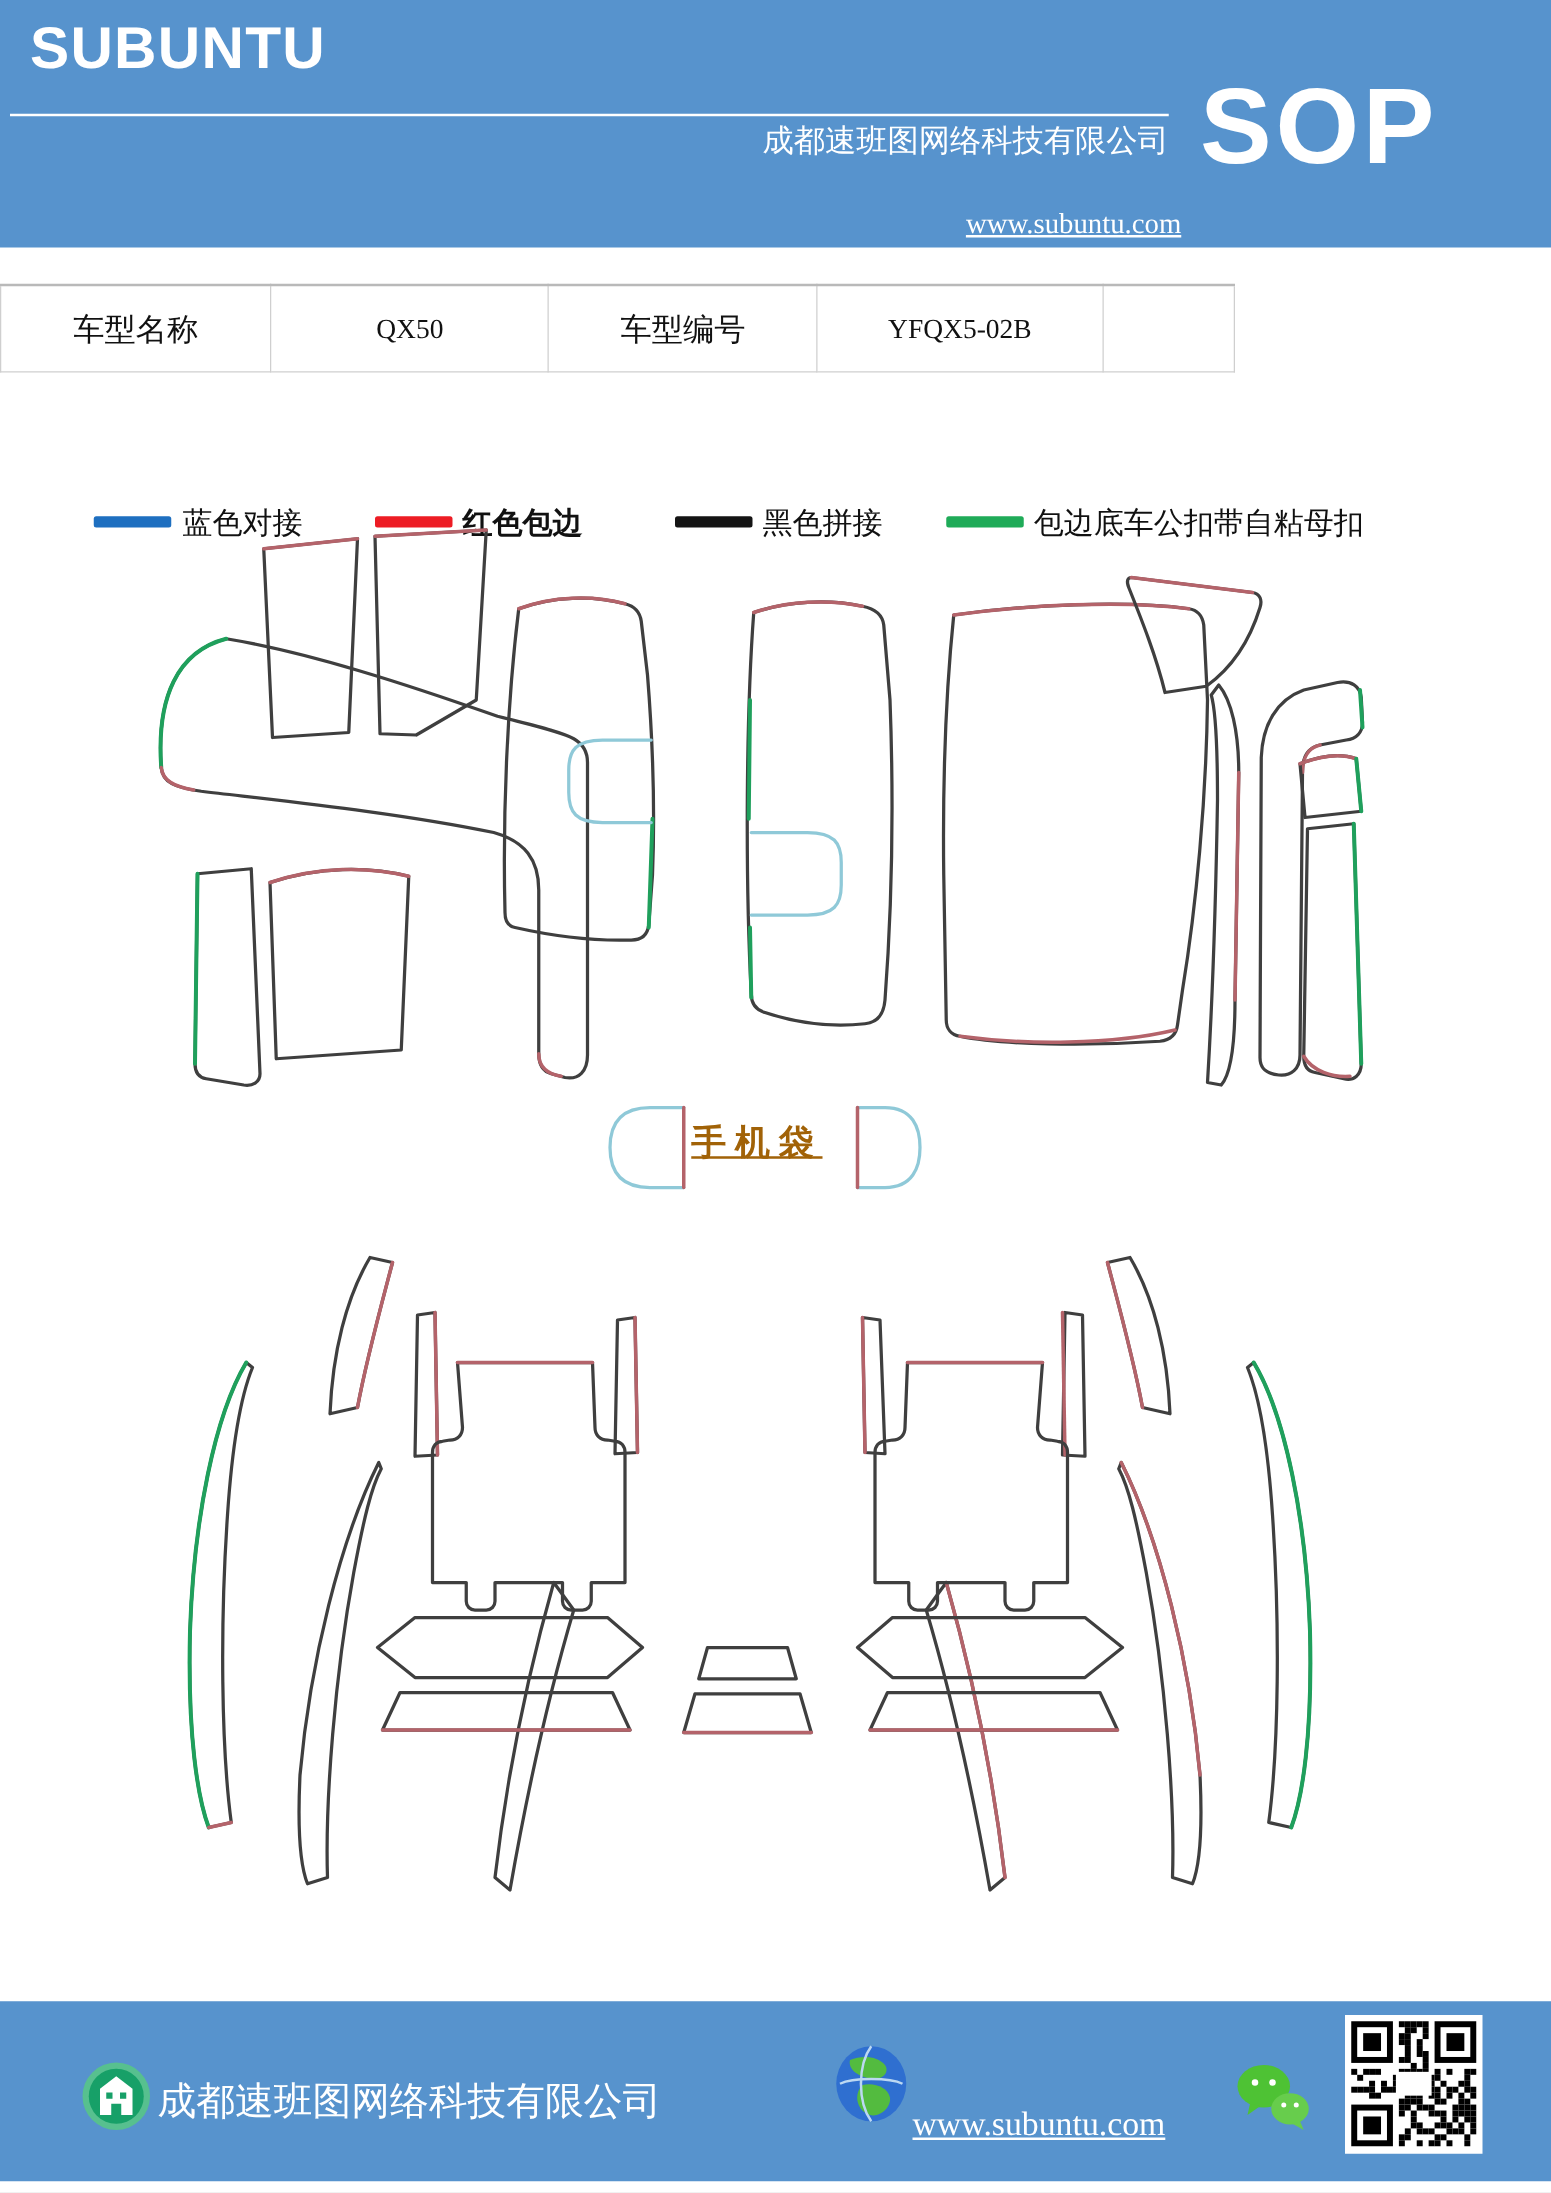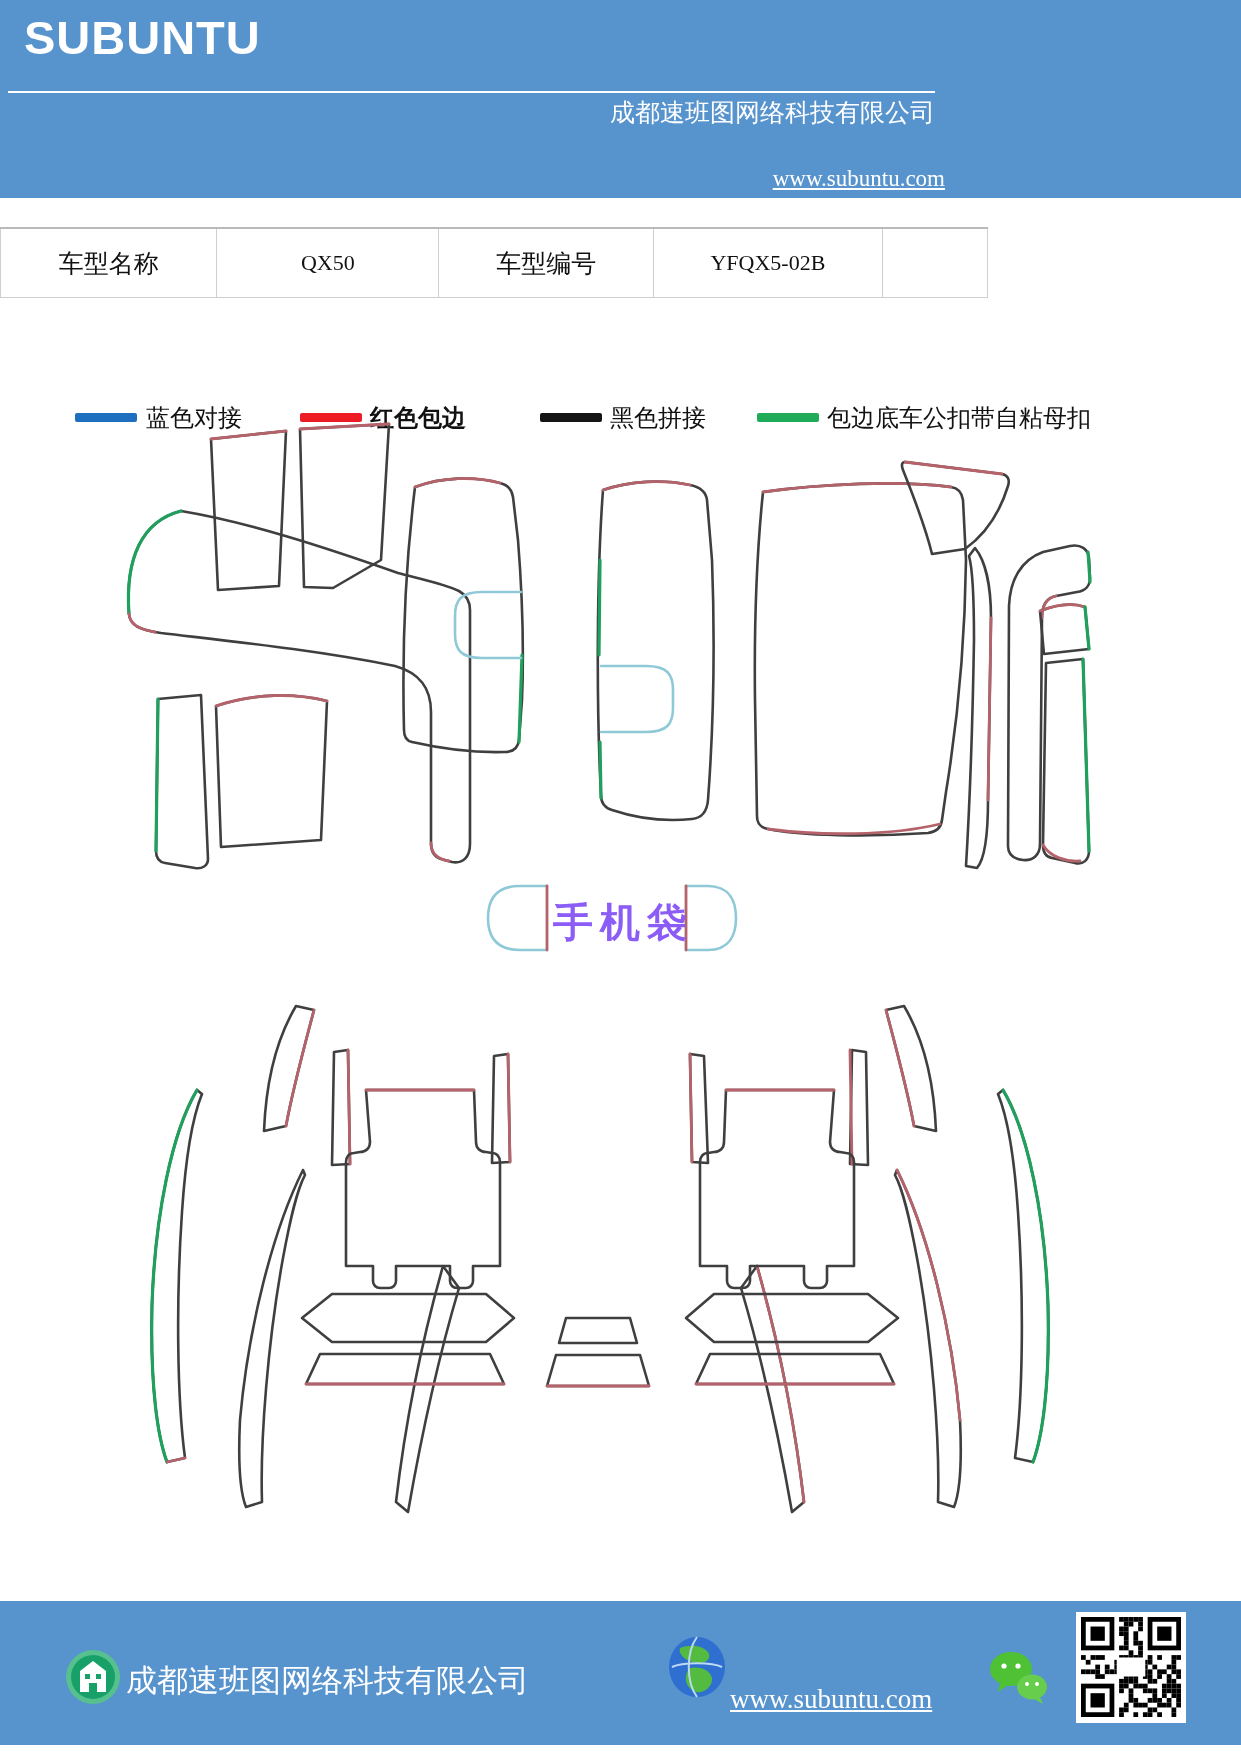--- a/index.html
+++ b/index.html
@@ -29,40 +29,41 @@
   
   .legend-swatch{position:absolute;height:9px;width:62px;border-radius:2px;}
   .legend-label{position:absolute;top:402px;font-size:24px;color:#111;
                 font-family:"Liberation Serif",serif;}
   
   .drawing{position:absolute;left:0;top:0;width:1241px;height:1754px;}
   .o{fill:none;stroke:var(--outline,#3f3f3f);stroke-width:2.6;stroke-linejoin:round;stroke-linecap:round;}
   .r{fill:none;stroke:var(--red,#b4636a);stroke-width:2.8;stroke-linejoin:round;stroke-linecap:round;}
   .g{fill:none;stroke:var(--green,#1fa05c);stroke-width:3.2;stroke-linejoin:round;stroke-linecap:round;}
   .c{fill:none;stroke:var(--cyan,#8fc9d8);stroke-width:2.6;stroke-linejoin:round;stroke-linecap:round;}
-  .phone-label{position:absolute;left:553px;top:895px;font-size:40px;font-weight:bold;color:#8b5cf6;
-               letter-spacing:7px;}
+  .phone-label{position:absolute;left:553px;top:895px;font-size:28px;font-weight:bold;color:#a16207;
+               letter-spacing:7px;text-decoration:underline;}
   
   .footer{position:absolute;left:0;top:1601px;width:1241px;height:144px;background:var(--brand,#5793cd);}
   .ft-company{position:absolute;left:126px;top:1660px;color:#fff;font-size:31px;
               font-family:"Liberation Serif",serif;}
   .ft-site{position:absolute;left:730px;top:1684px;color:#fff;font-size:27px;
            font-family:"Liberation Serif",serif;text-decoration:underline;}
   .icon{position:absolute;}
   .qr-box{position:absolute;left:1076px;top:1612px;width:110px;height:111px;background:#fff;}
 </style>
 </head>
 <body>
 
 <div class="page">
 
   <div class="header">
     <div class="logo">SUBUNTU</div>
     <div class="header-rule"></div>
     <div class="hdr-company">成都速班图网络科技有限公司</div>
+    <div class="sop">SOP</div>
     <div class="hdr-site">www.subuntu.com</div>
     <div class="hdr-mail">Subuntu2026@243.com</div>
   </div>
 
   <table class="info-table">
     <tbody>
         <tr>
       <td class="lbl c1">车型名称</td>
       <td class="val c2">QX50</td>
       <td class="lbl c3">车型编号</td>

